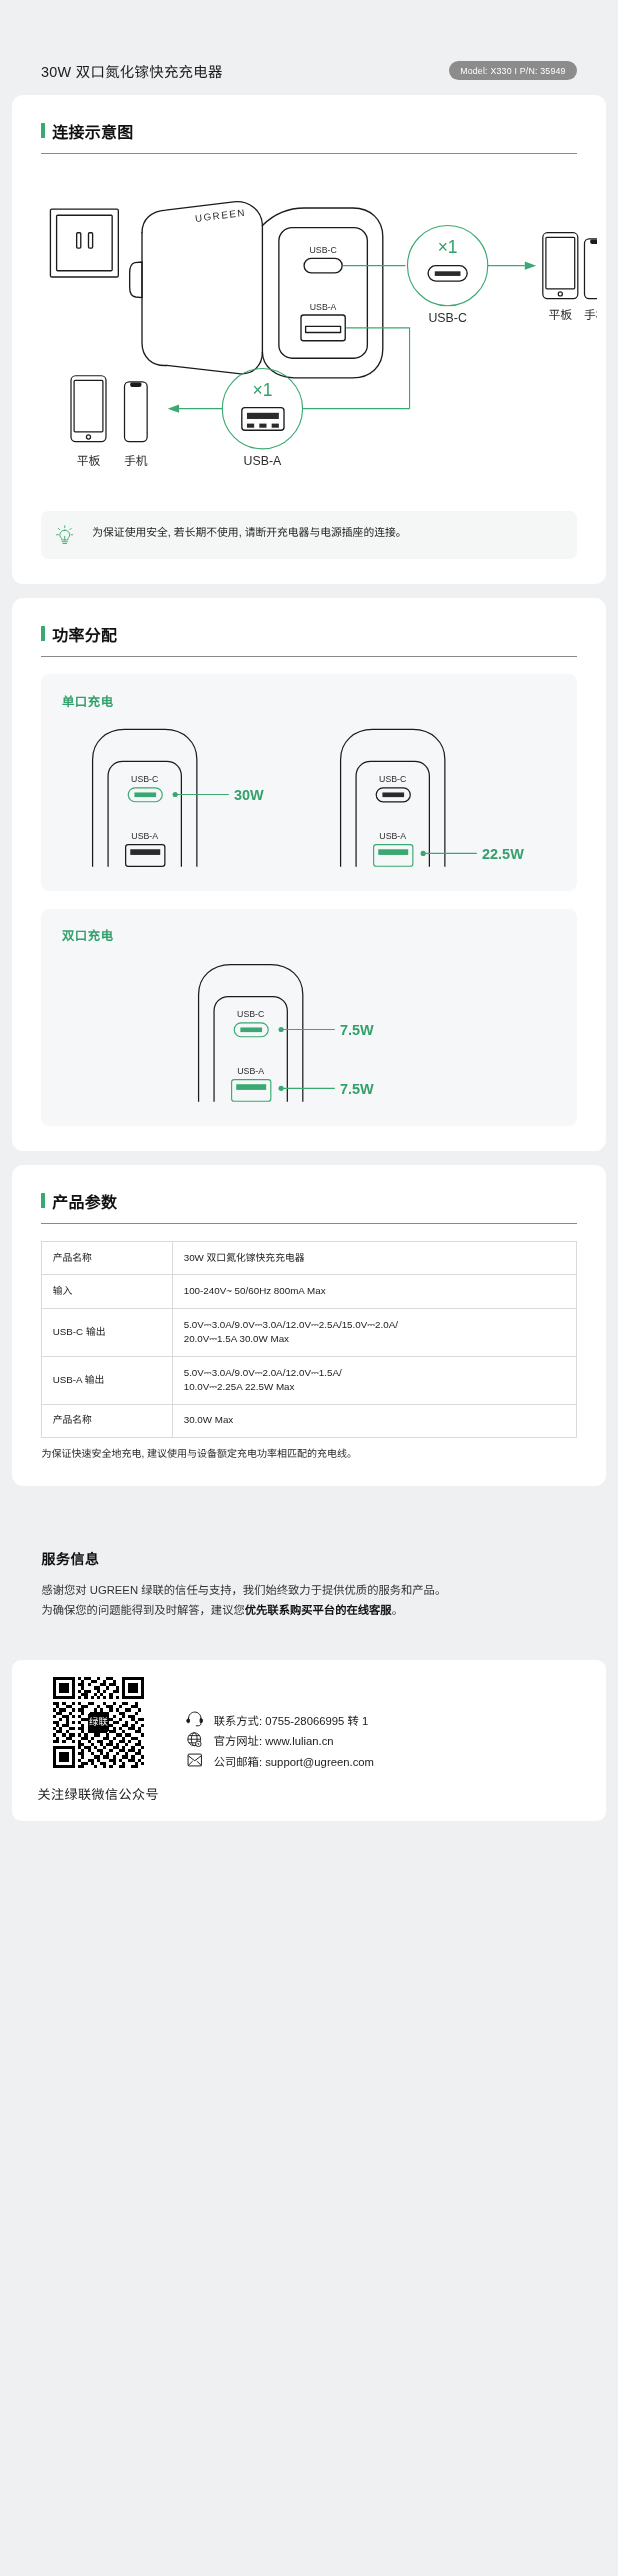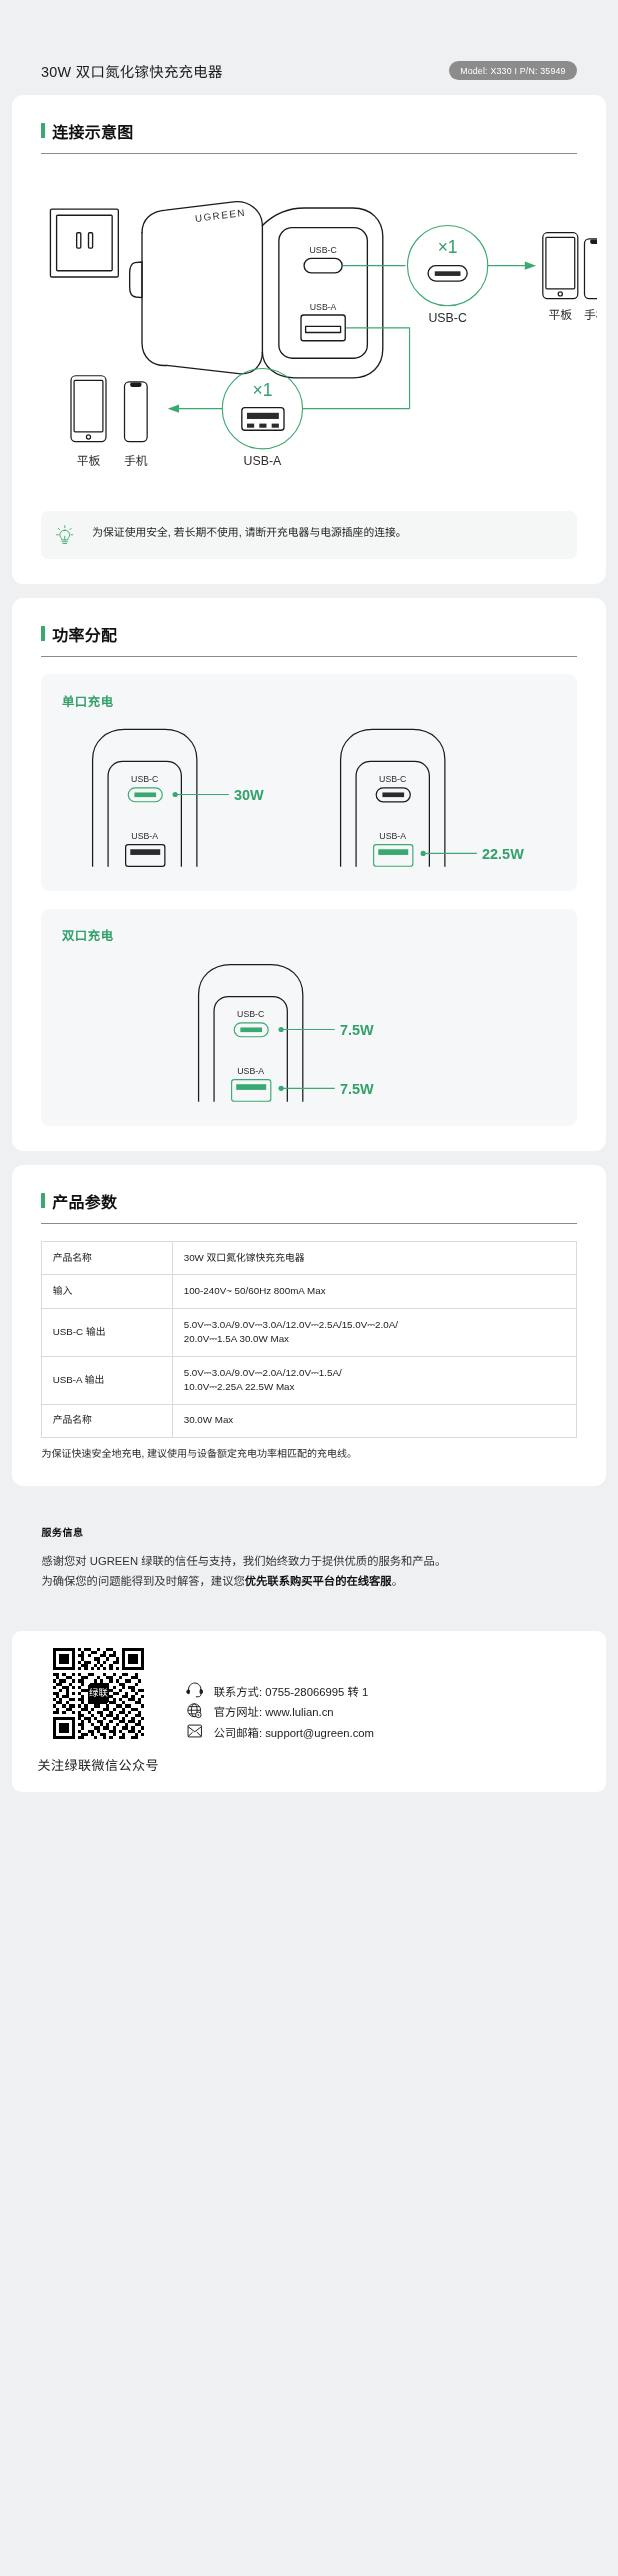--- a/index.html
+++ b/index.html
@@ -56,21 +56,21 @@
   
   .spec-table { width: 100%; border-collapse: collapse; margin-top: 17.5px; font-size: 9.8px; }
   .spec-table td {
     border: 0.5px solid #d9dadc; padding: 8.8px 10.3px; vertical-align: middle; line-height: 1.5;
   }
   .spec-table td.k { width: 131px; color: #1b1b1b; }
   .spec-table td.v { color: #1b1b1b; }
   .table-note { font-size: 10px; color: #2a2a2a; margin-top: 8.2px; line-height: 1.5; }
 
   
-  .svc-head { font-size: 10px; font-weight: bold; color: #111; letter-spacing: 0.5px; }
+  .svc-head { font-size: 14px; font-weight: bold; color: #111; letter-spacing: 0.5px; margin-top: 24px; }
   .svc-body { font-size: 11.3px; line-height: 1.75; color: #333; margin-top: 13.4px; }
   .svc-body b { color: #111; font-weight: bold; }
 
   .contact-card {
     background: #fff; border-radius: 9.3px; margin: 14.4px 12.4px 0;
     padding: 17.5px 25px; display: flex; align-items: center; gap: 27px;
   }
   .qr-block { display: flex; flex-direction: column; align-items: center; flex: none; }
   .qr-caption { font-size: 13px; color: #222; margin-top: 16px; letter-spacing: 0.5px; }
   .contact-list { display: flex; flex-direction: column; gap: 1px; }

